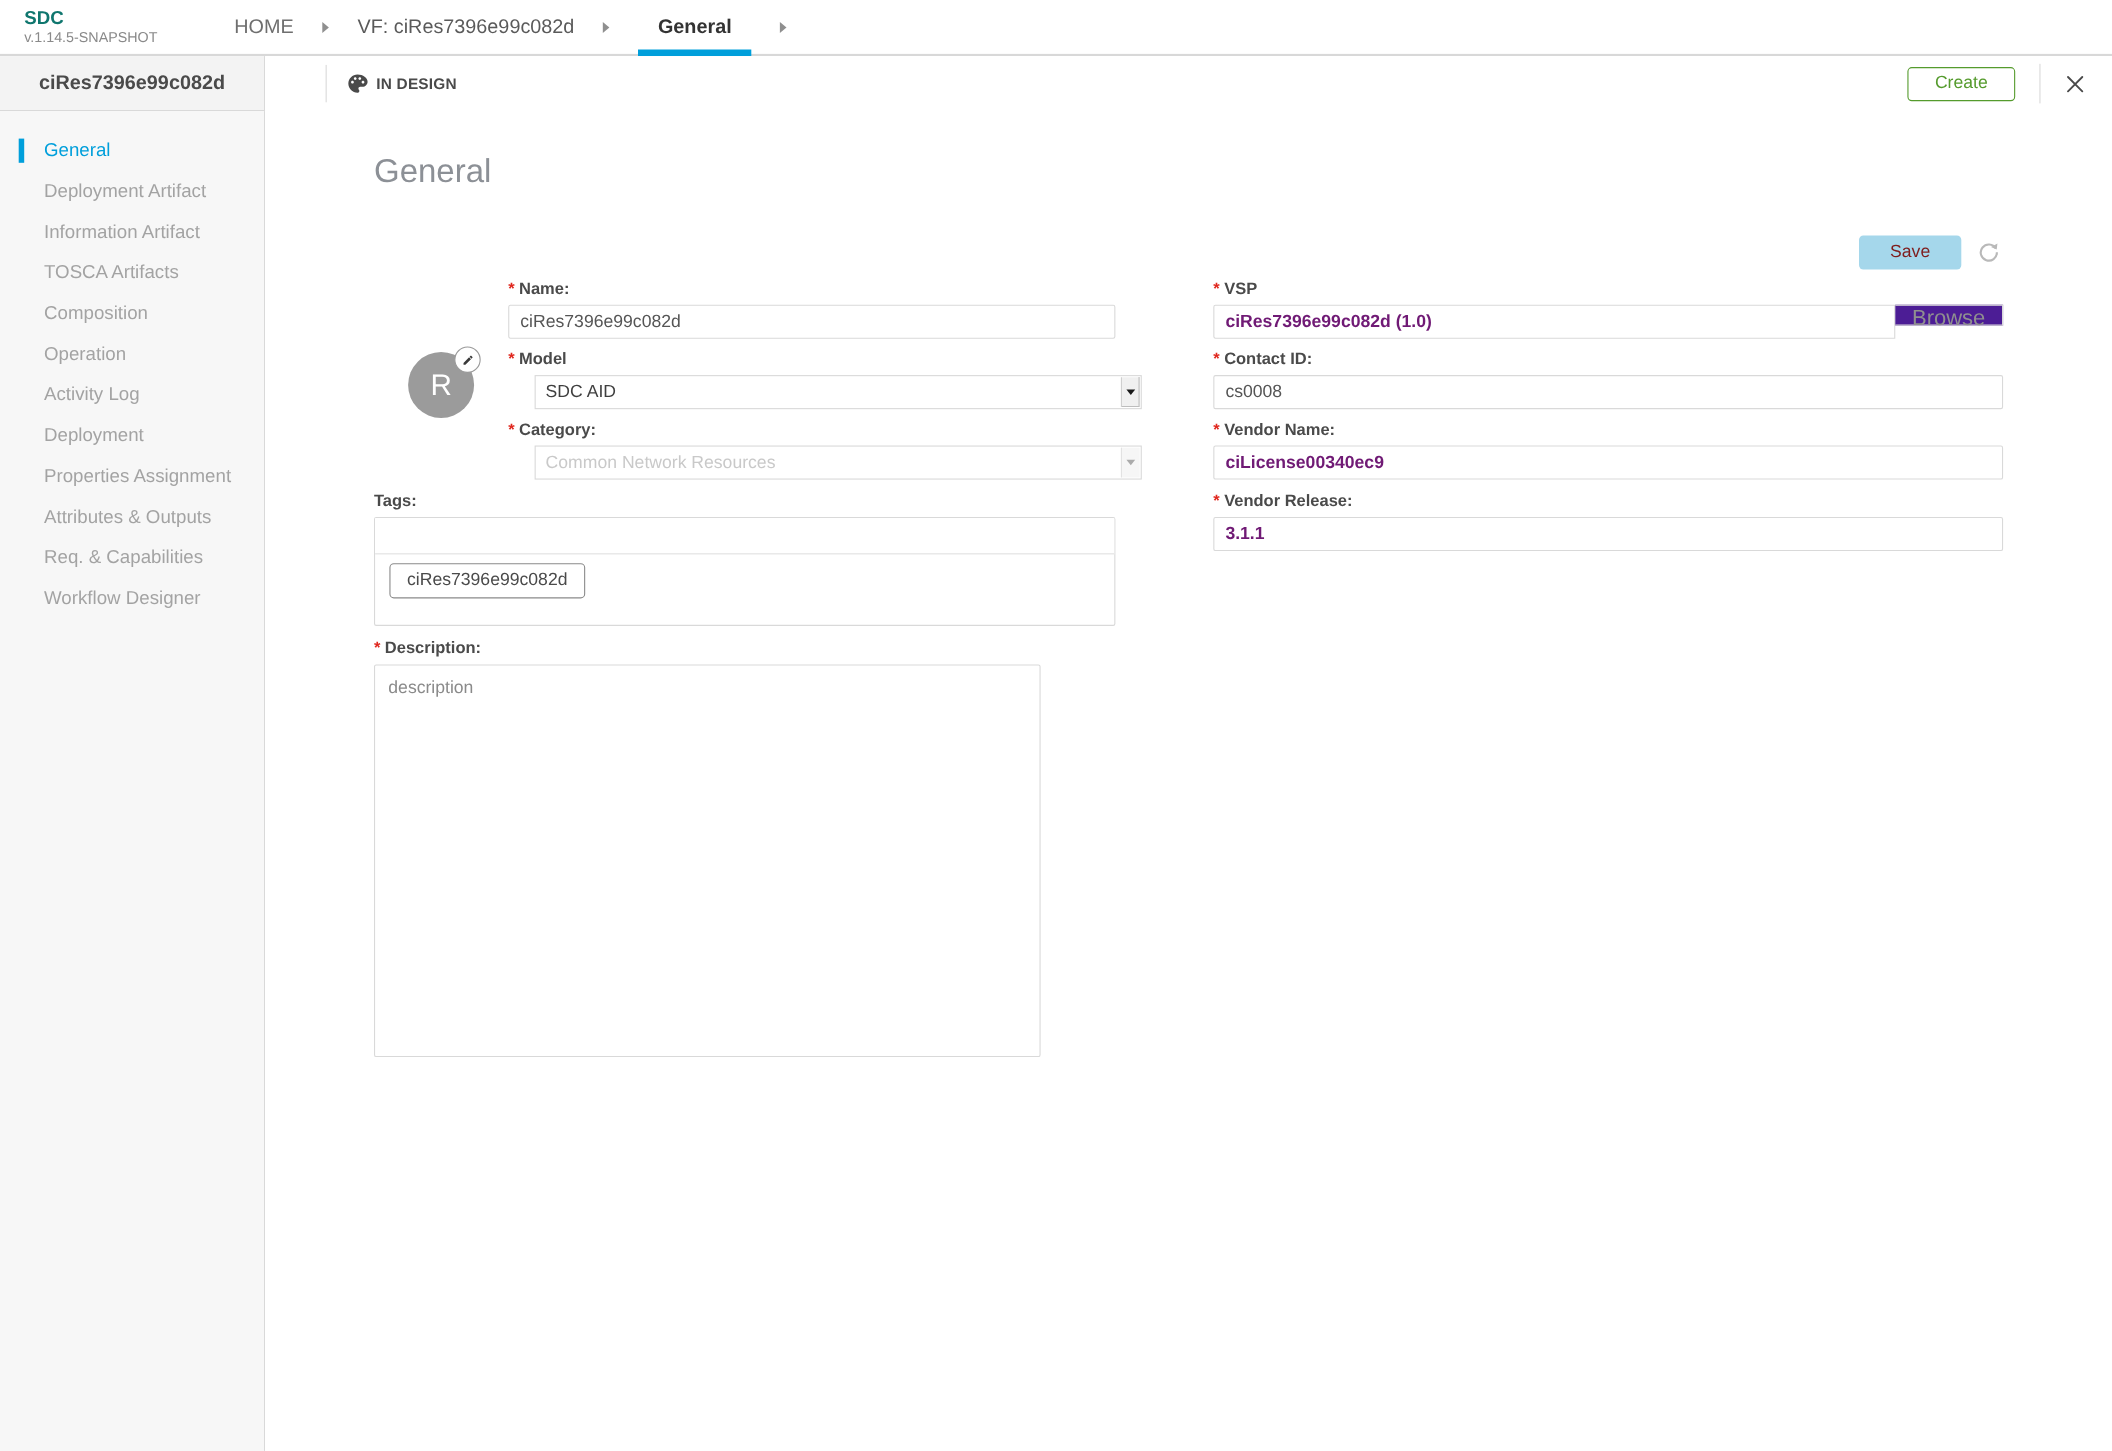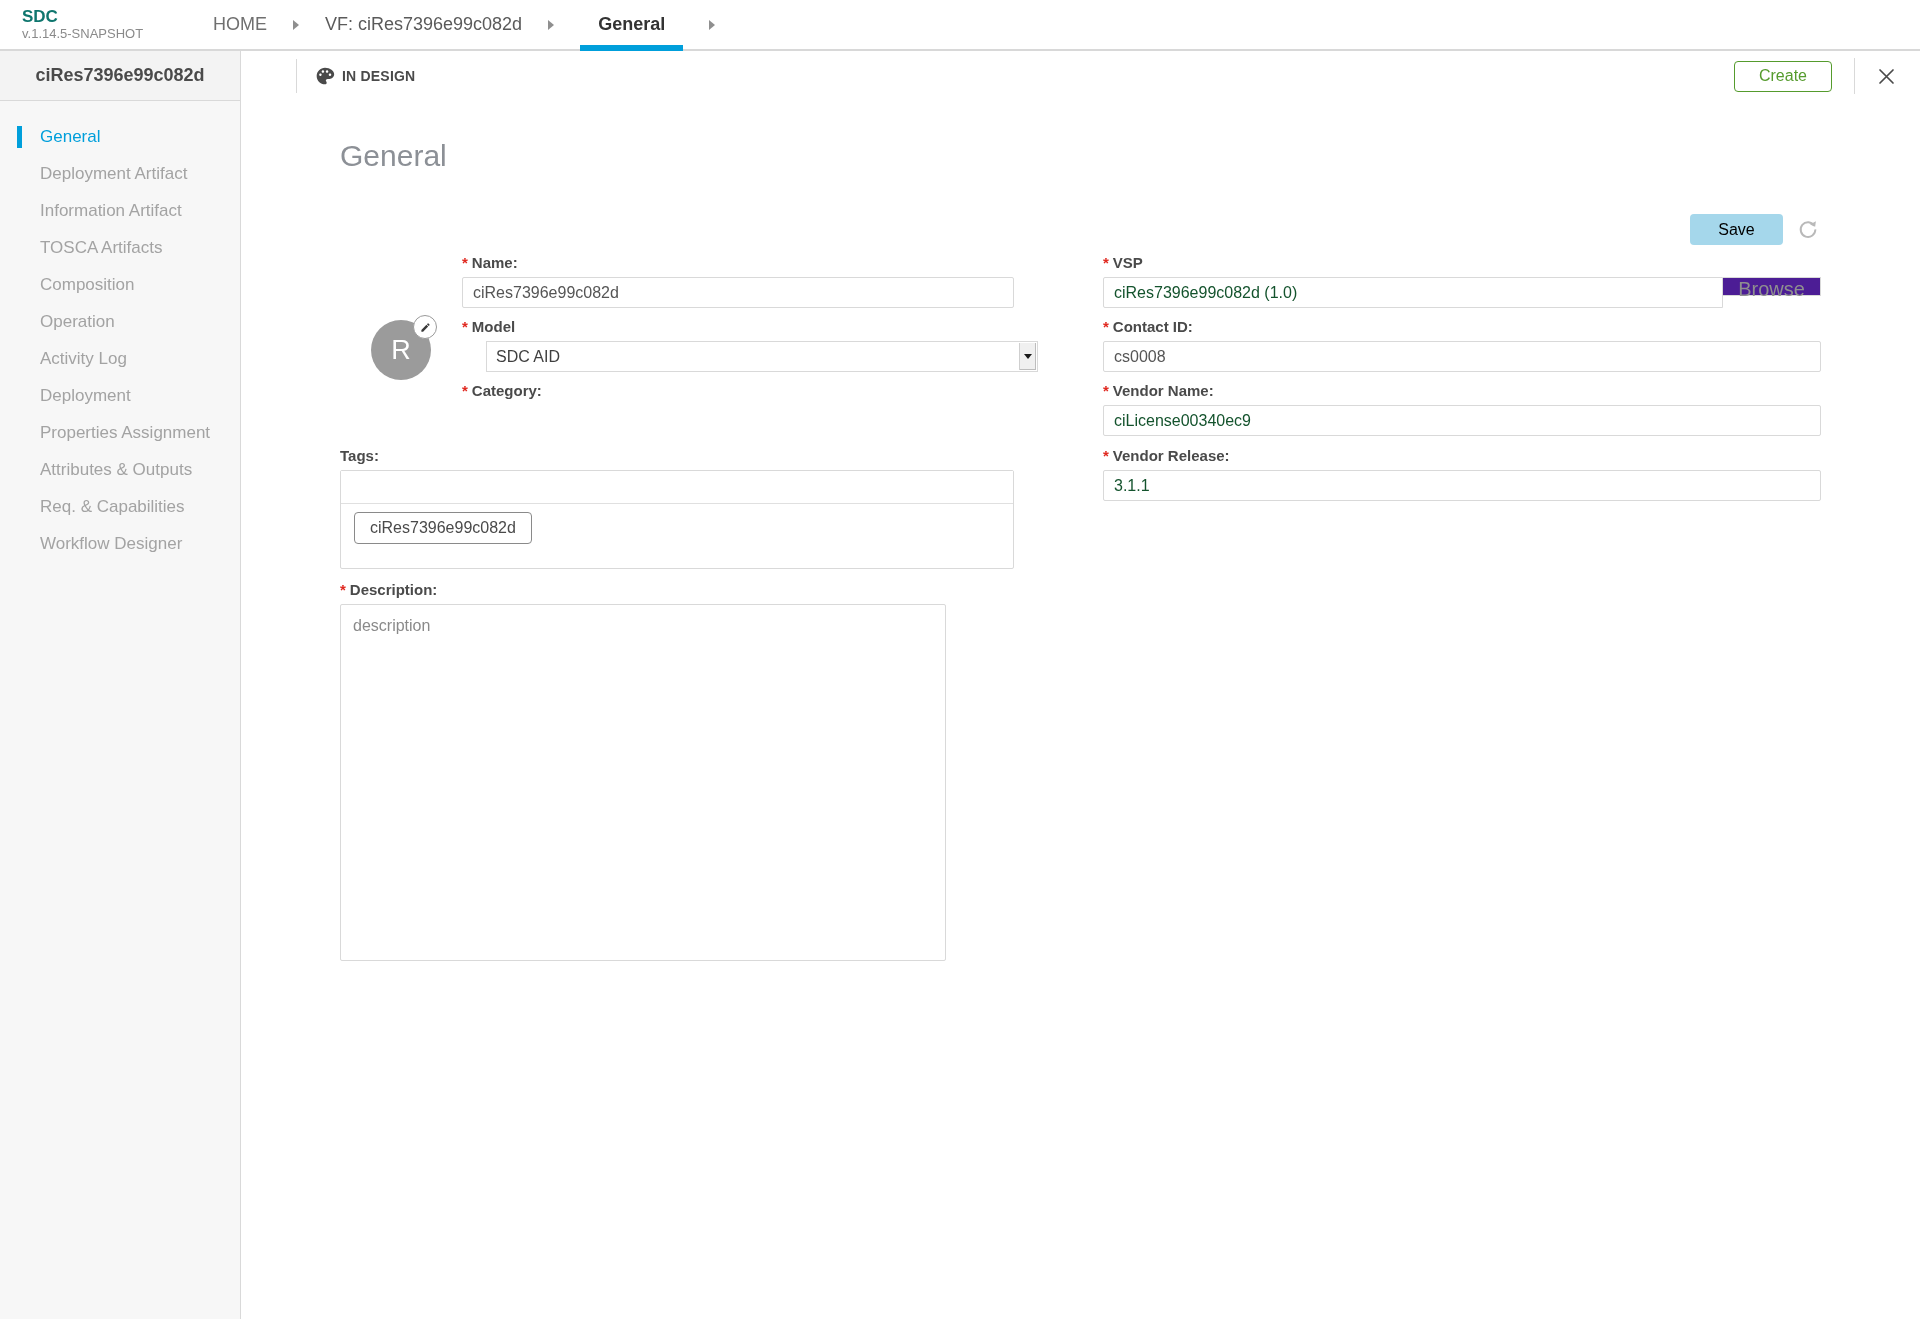--- a/index.html
+++ b/index.html
@@ -44,31 +44,31 @@
   .side-item { position:relative; height:37px; display:flex; align-items:center;
                padding-left:40px; font-size:17px; color:#a3a3a3; cursor:pointer; }
   .side-item.active { color:#009fdb; }
   .active-bar { position:absolute; left:17px; top:8px; width:5px; height:22px; background:#009fdb; }
 
   
   .main { position:absolute; left:241px; top:101px; width:1679px; height:1218px; background:#fff; }
   .page-title { position:absolute; left:99px; top:38px; font-size:30px; color:#8c9096; font-weight:400; }
 
   .btn-save { position:absolute; left:1449px; top:113px; width:93px; height:31px;
-              background:#a5d7eb; border:none; border-radius:4px; color:#000000; font-size:16px;
+              background:#a5d7eb; border:none; border-radius:4px; color:#7f1d1d; font-size:16px;
               cursor:pointer; font-family:"Liberation Sans","DejaVu Sans",sans-serif; }
   .revert-btn { position:absolute; left:1556px; top:117px; background:none; border:none; cursor:pointer; }
 
   .fld { position:absolute; }
   .fld-label { font-size:15px; font-weight:bold; color:#4a4a4a; margin-bottom:6px; display:flex; gap:4px; }
   .req { color:#e0281f; }
   .txt { width:100%; height:31px; border:1px solid #d9d9d9; border-radius:2px; background:#fff;
          font-size:16px; color:#555; padding:0 10px;
          font-family:"Liberation Sans","DejaVu Sans",sans-serif; }
-  .txt.dis { color:#14532d; }
+  .txt.dis { color:#701a75;font-weight:bold; }
 
   .selectbox { width:100%; height:31px; border:1px solid #d9d9d9; background:#fff; display:flex;
                align-items:center; padding-left:9px; font-size:16px; color:#3f3f3f; cursor:pointer;
                position:relative;margin-left:24px; }
   .sel-arrow { position:absolute; right:1px; top:1px; bottom:1px; width:17px; background:#f0f0f0;
                border-left:1px solid #cfcfcf; box-shadow:inset -1px -1px 0 #bdbdbd;
                display:flex; align-items:center; justify-content:center; }
   .sel-arrow .tri { width:0; height:0; border-top:5px solid #1a1a1a;
                     border-left:4px solid transparent; border-right:4px solid transparent; }
   .selectbox.dis { color:#c9c9c9; cursor:default; }
@@ -241,20 +241,26 @@
             <span class="tri"></span>
           </span>
       </div>
     </div>
 
     <div class="fld pos-cat">
       <div class="fld-label">
         <span class="req">*</span>
         <span>Category:</span>
       </div>
+      <div class="selectbox dis">
+        <span>Common Network Resources</span>
+        <span class="sel-arrow">
+            <span class="tri"></span>
+          </span>
+      </div>
     </div>
 
     <div class="fld pos-tags">
       <div class="fld-label">
         <span>Tags:</span>
       </div>
       <div class="tags-box">
         <input class="tags-input" value="" style="">
         <span class="tag-chip">ciRes7396e99c082d</span>
       </div>

